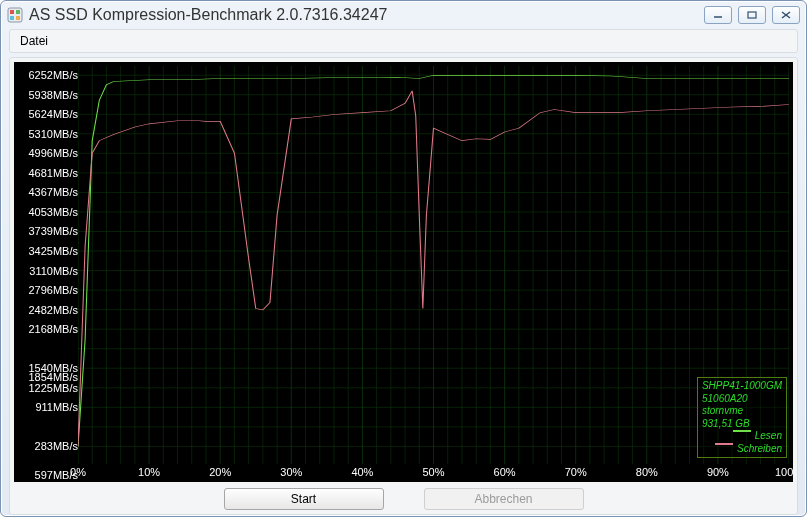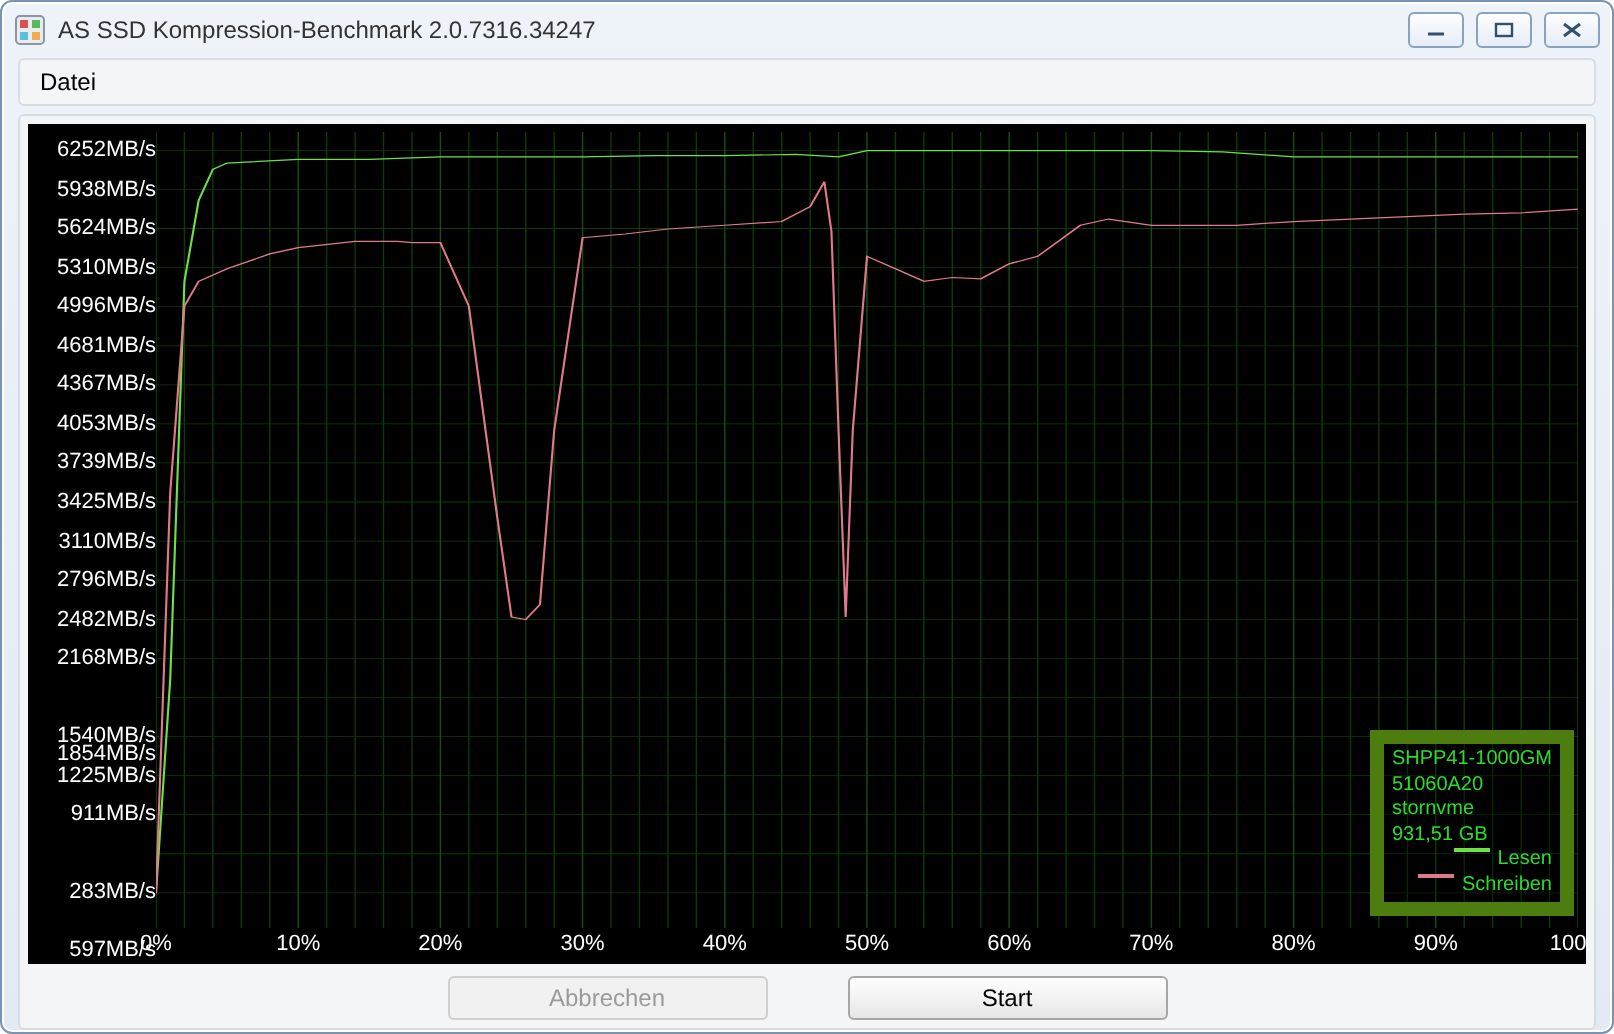--- a/index.html
+++ b/index.html
@@ -20,21 +20,21 @@
     border: 1px solid #7b93b3;
     border-radius: 6px;
     position: relative;
     box-shadow: inset 0 0 0 1px #fff;
   }
   .titlebar {
     height: 28px;
     display: flex;
     align-items: center;
     padding: 0 6px;
-    font-size: 12px;
+    font-size: 16px;
     color: #333;
   }
   .titlebar .app-icon {
     width: 16px; height: 16px;
     margin-right: 6px;
     display: inline-block;
   }
   .titlebar .title { flex: 1; }
   .win-buttons { display: flex; gap: 6px; }
   .win-btn {
@@ -90,27 +90,28 @@
     left: 64px; top: 4px; right: 4px; bottom: 18px;
   }
   .plot svg { width:100%; height:100%; display:block; }
   .grid line { stroke: #0c3a0c; stroke-width:1; }
   .grid line.major { stroke: #145014; }
   .series-read { stroke:#6fe048; stroke-width:1.5; fill:none; }
   .series-write { stroke:#e07a8a; stroke-width:1.5; fill:none; }
   .legend {
     position:absolute;
     right: 6px; bottom: 24px;
-    border: 7px solid #4d7c0f;
+    border: 1px solid #4d7c0f;
     color:#2bdc2b;
     font-size: 10px;
     padding: 2px 4px;
     background: rgba(0,0,0,0.35);
     line-height: 1.25;
     font-family: Tahoma, sans-serif;
+    font-style: italic;
   }
   .legend .row { display:flex; gap:4px; justify-content:flex-end;}
   .legend .sw { width:18px; height:0; border-top:2px solid; }
   .buttons {
     display:flex; gap:40px; justify-content:center;
     margin-top:6px;
   }
   .btn {
     width:160px; height:22px;
     border:1px solid #a6a6a6;
@@ -294,18 +295,18 @@
           <span class="sw" style="border-color:#6fe048"></span>
           <span>Lesen</span>
         </div>
         <div class="row">
           <span class="sw" style="border-color:#e07a8a"></span>
           <span>Schreiben</span>
         </div>
       </div>
     </div>
     <div class="buttons">
+      <div class="btn">Start</div>
       <div class="btn disabled">Abbrechen</div>
-      <div class="btn">Start</div>
     </div>
   </div>
 
 </div>
 
 </body></html>

